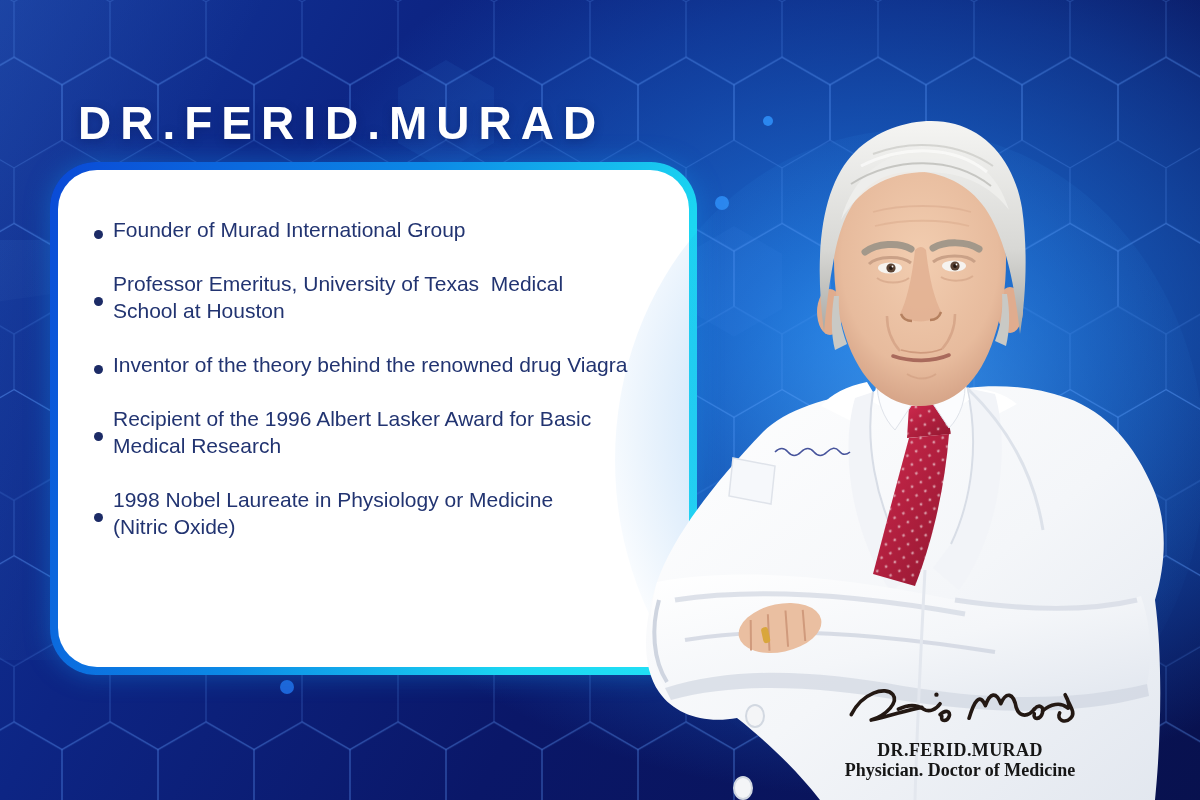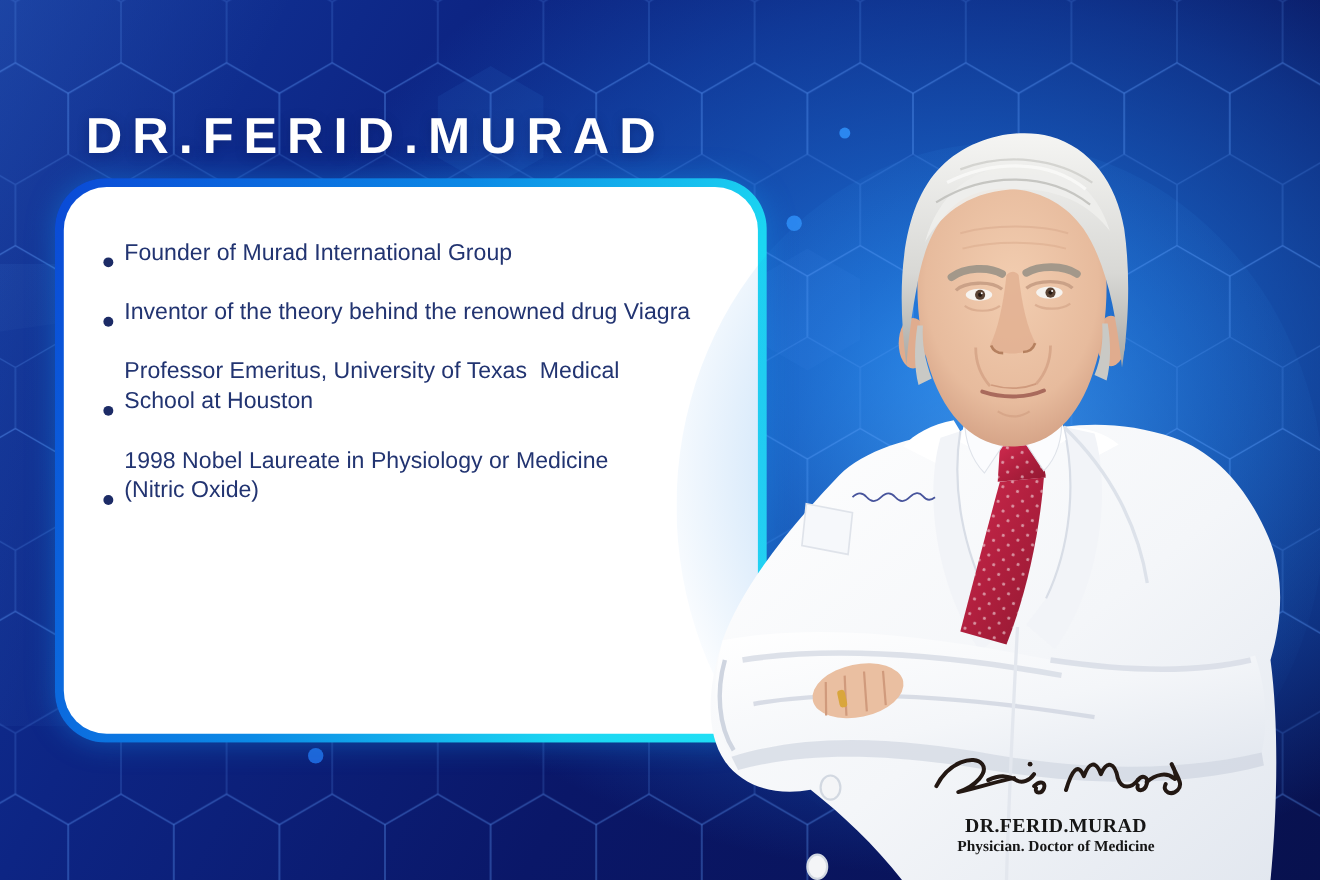--- a/index.html
+++ b/index.html
@@ -27,40 +27,40 @@
     position:absolute;z-index:3;left:50px;top:162px;width:647px;height:513px;
     border-radius:46px;padding:8px;box-sizing:border-box;
     background:linear-gradient(112deg,#0a49d6 0%,#0c8ae6 45%,#1bd6f2 78%,#22e2f6 100%);
     box-shadow:0 0 26px rgba(20,140,230,0.45);
   }
   .profile-card-inner{
     width:100%;height:100%;background:#ffffff;border-radius:39px;
     box-sizing:border-box;padding:46px 24px 0 36px;
     display:flex;flex-direction:column;gap:27px;
   }
-  .bullet-item{display:flex;align-items:flex-end;}
+  .bullet-item{display:flex;align-items:center;}
   .bullet-dot{
     flex:0 0 auto;width:9px;height:9px;border-radius:50%;
     background:#1c2b66;margin:9px 10px 0 0;
   }
   .bullet-text{
     color:#223471;font-size:21px;line-height:27px;white-space:pre-wrap;
   }
   .portrait{position:absolute;z-index:5;left:615px;top:100px;width:585px;height:700px;}
   .signature-block{
     position:absolute;z-index:6;left:820px;top:682px;width:280px;text-align:center;
   }
   .signature-svg{display:block;margin:0 auto;width:250px;height:58px;}
   .signature-name{
     font-family:"Liberation Serif",serif;font-weight:700;color:#161616;
     font-size:18px;line-height:20px;letter-spacing:0.4px;
   }
   .signature-title{
     font-family:"Liberation Serif",serif;font-weight:700;color:#161616;
-    font-size:14px;line-height:21px;
+    font-size:18px;line-height:21px;
   }
 </style>
 </head>
 <body>
 
 <div class="page">
 
   <svg class="hexbg" width="1200" height="800" viewBox="0 0 1200 800">
     <defs>
       <pattern id="hex" width="96" height="166.2" patternUnits="userSpaceOnUse" patternTransform="translate(14,-26)">
@@ -86,26 +86,31 @@
   <div class="page-title">DR.FERID.MURAD</div>
 
   <div class="profile-card">
     <div class="profile-card-inner">
       <div class="bullet-item">
         <span class="bullet-dot"></span>
         <span class="bullet-text">Founder of Murad International Group</span>
       </div>
       <div class="bullet-item">
         <span class="bullet-dot"></span>
-        <span class="bullet-text">Inventor of the theory behind the renowned drug Viagra</span>
-      </div>
-      <div class="bullet-item">
-        <span class="bullet-dot"></span>
         <span class="bullet-text">Professor Emeritus, University of Texas  Medical
 School at Houston</span>
+      </div>
+      <div class="bullet-item">
+        <span class="bullet-dot"></span>
+        <span class="bullet-text">Inventor of the theory behind the renowned drug Viagra</span>
+      </div>
+      <div class="bullet-item">
+        <span class="bullet-dot"></span>
+        <span class="bullet-text">Recipient of the 1996 Albert Lasker Award for Basic
+Medical Research</span>
       </div>
       <div class="bullet-item">
         <span class="bullet-dot"></span>
         <span class="bullet-text">1998 Nobel Laureate in Physiology or Medicine
 (Nitric Oxide)</span>
       </div>
     </div>
   </div>
 
   <svg class="portrait" viewBox="0 0 585 700">

